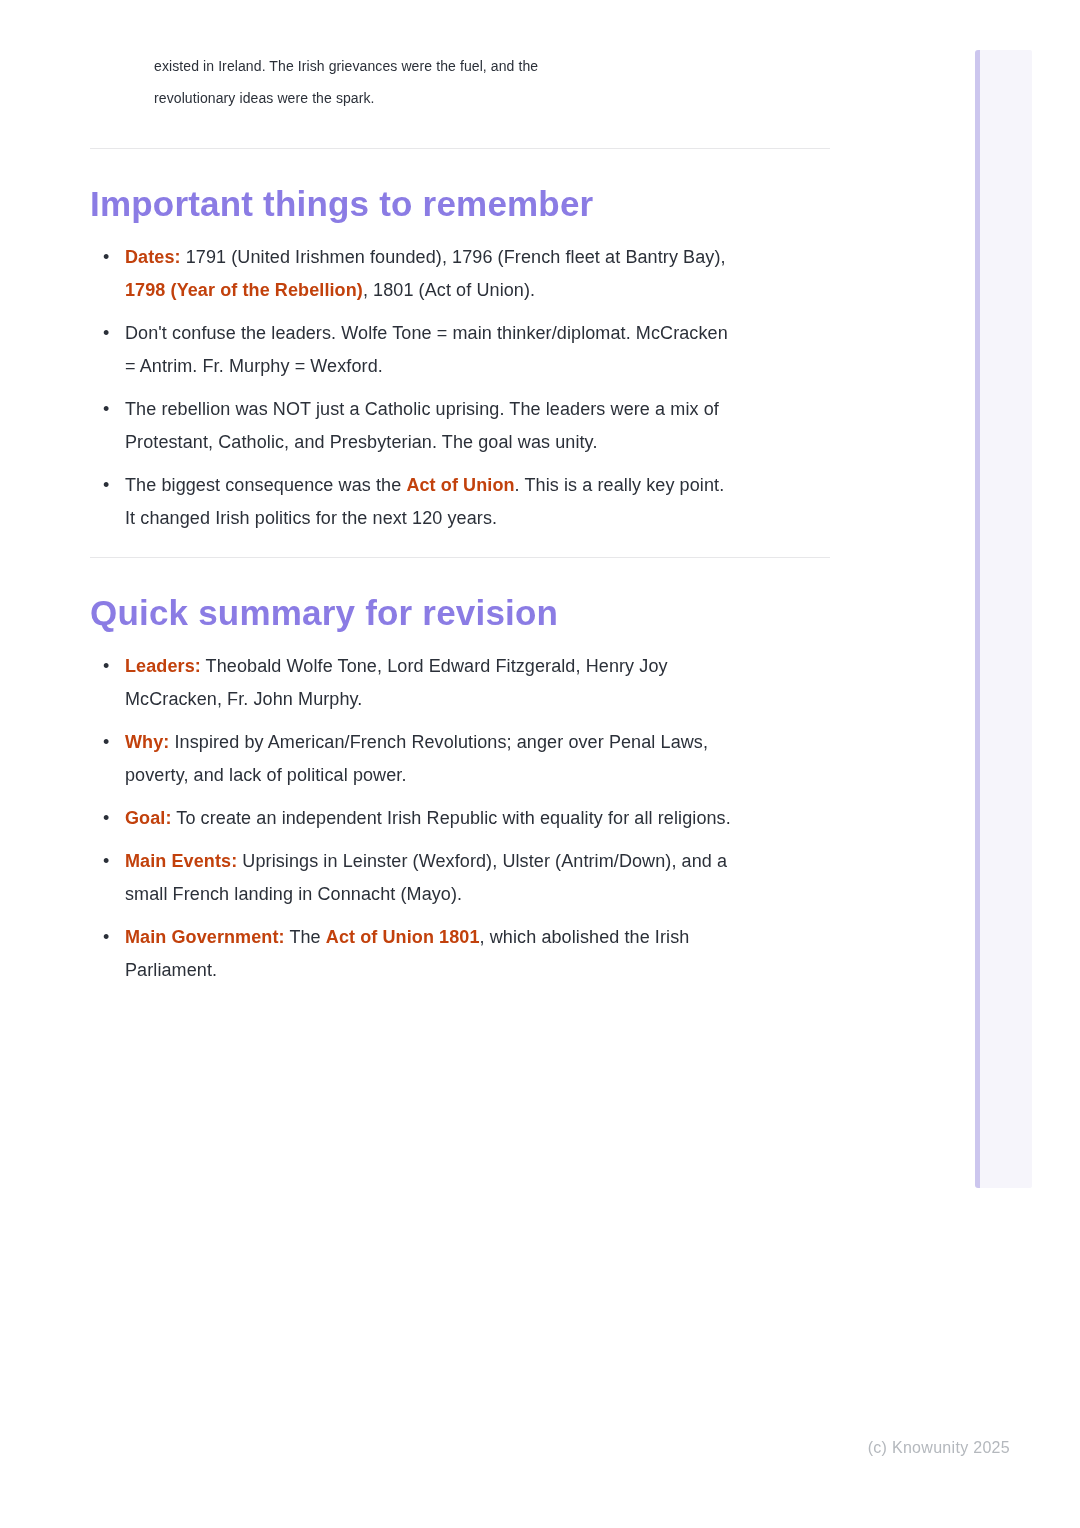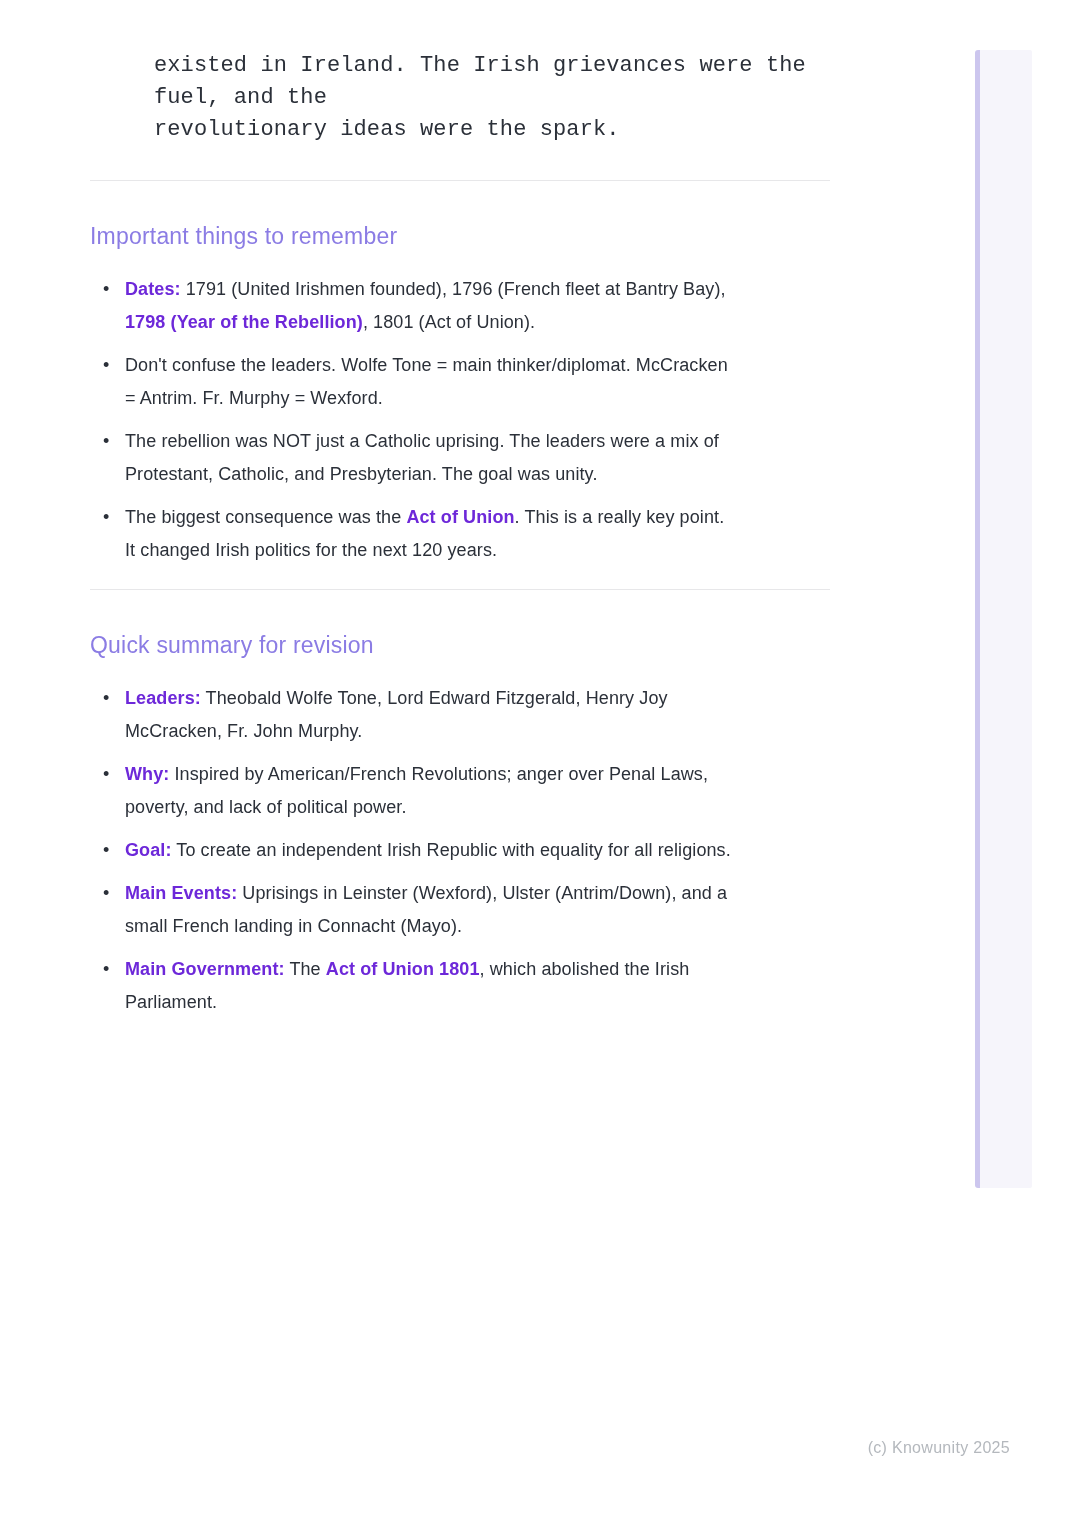--- a/index.html
+++ b/index.html
@@ -13,37 +13,36 @@
     position: relative;
     overflow: hidden;
   }
   .content {
     position: absolute;
     left: 90px; top: 0;
     width: 740px;
   }
   .intro {
     margin: 50px 0 0 64px;
-    font-size: 22px;
+    font-size: 14px;
     line-height: 32px;
     white-space: pre-line;
     letter-spacing: 0.1px;
-    font-family: Liberation Mono, monospace;
   }
   hr.divider {
     border: none;
     border-top: 1px solid #e7e7e9;
     margin: 34px 0 0 0;
     width: 100%;
   }
   h2.section-heading {
     color: var(--accent);
-    font-size: 23px;
+    font-size: 35px;
     line-height: 34px;
-    font-weight: 400;
+    font-weight: 700;
     letter-spacing: 0.2px;
     margin: 38px 0 0 0;
   }
   hr.divider.second { margin-top: 22px; }
   ul.bullet-list {
     list-style: none;
     margin: 20px 0 0 0;
     padding: 0 0 0 35px;
   }
   ul.bullet-list li {
@@ -56,21 +55,21 @@
   }
   ul.bullet-list li::before {
     content: "\2022";
     position: absolute;
     left: -22px;
     top: 0;
     color: #2b3039;
     font-size: 18px;
     line-height: 33px;
   }
-  strong { font-weight: 700; color: #6d28d9; }
+  strong { font-weight: 700; color: #c2410c; }
   .side-strip {
     position: absolute;
     left: 975px; top: 50px;
     width: 57px; height: 1138px;
     background: #f6f5fb;
     border-left: 5px solid #ccc6ee;
     border-radius: 3px 2px 2px 3px;
   }
   .footer {
     position: absolute;

